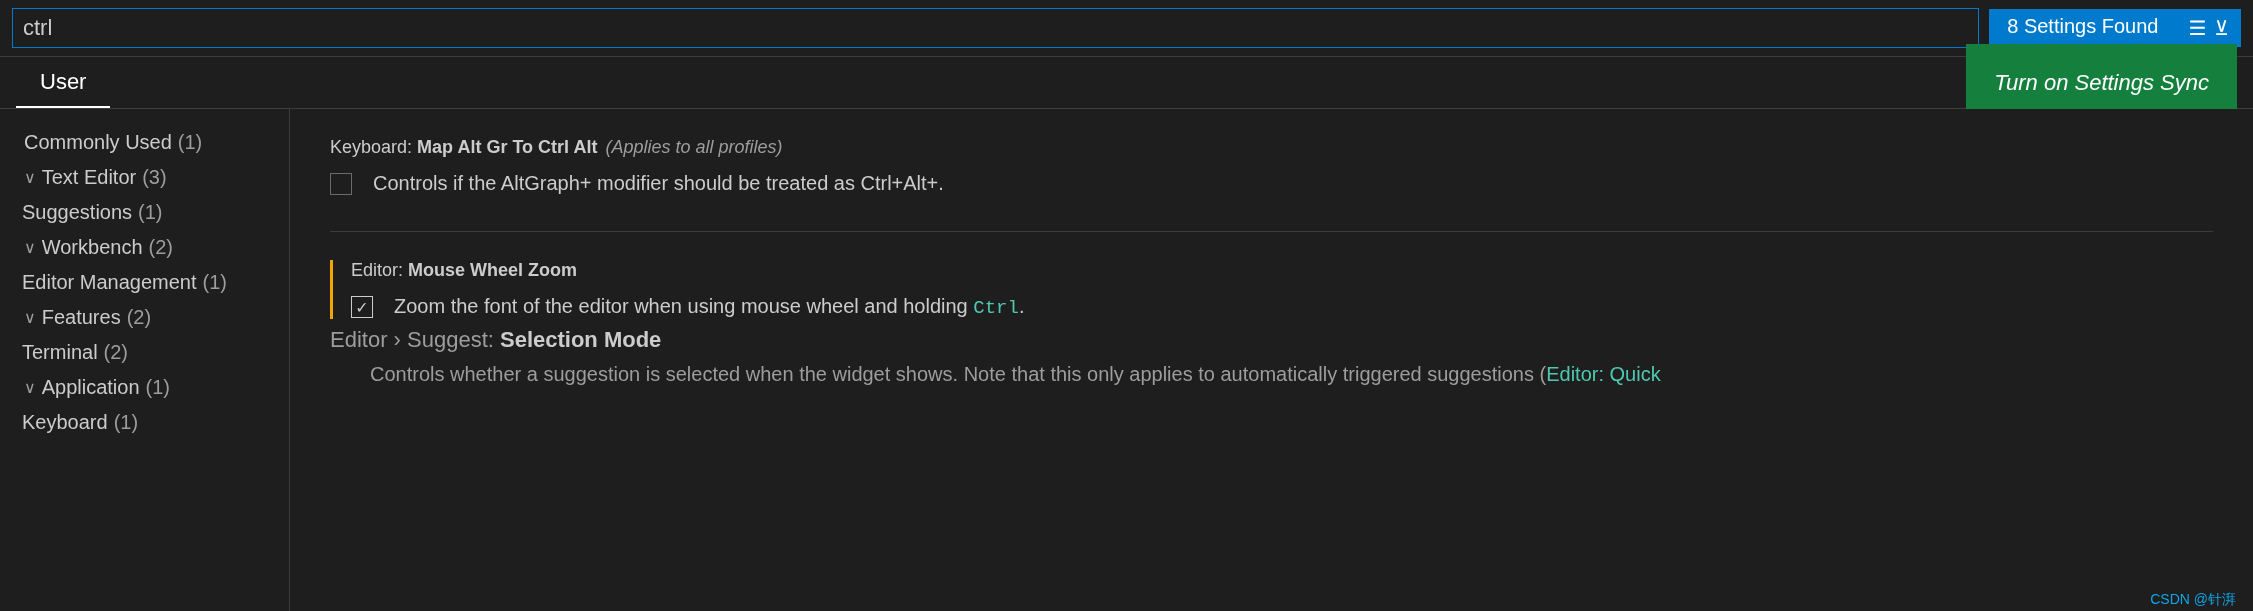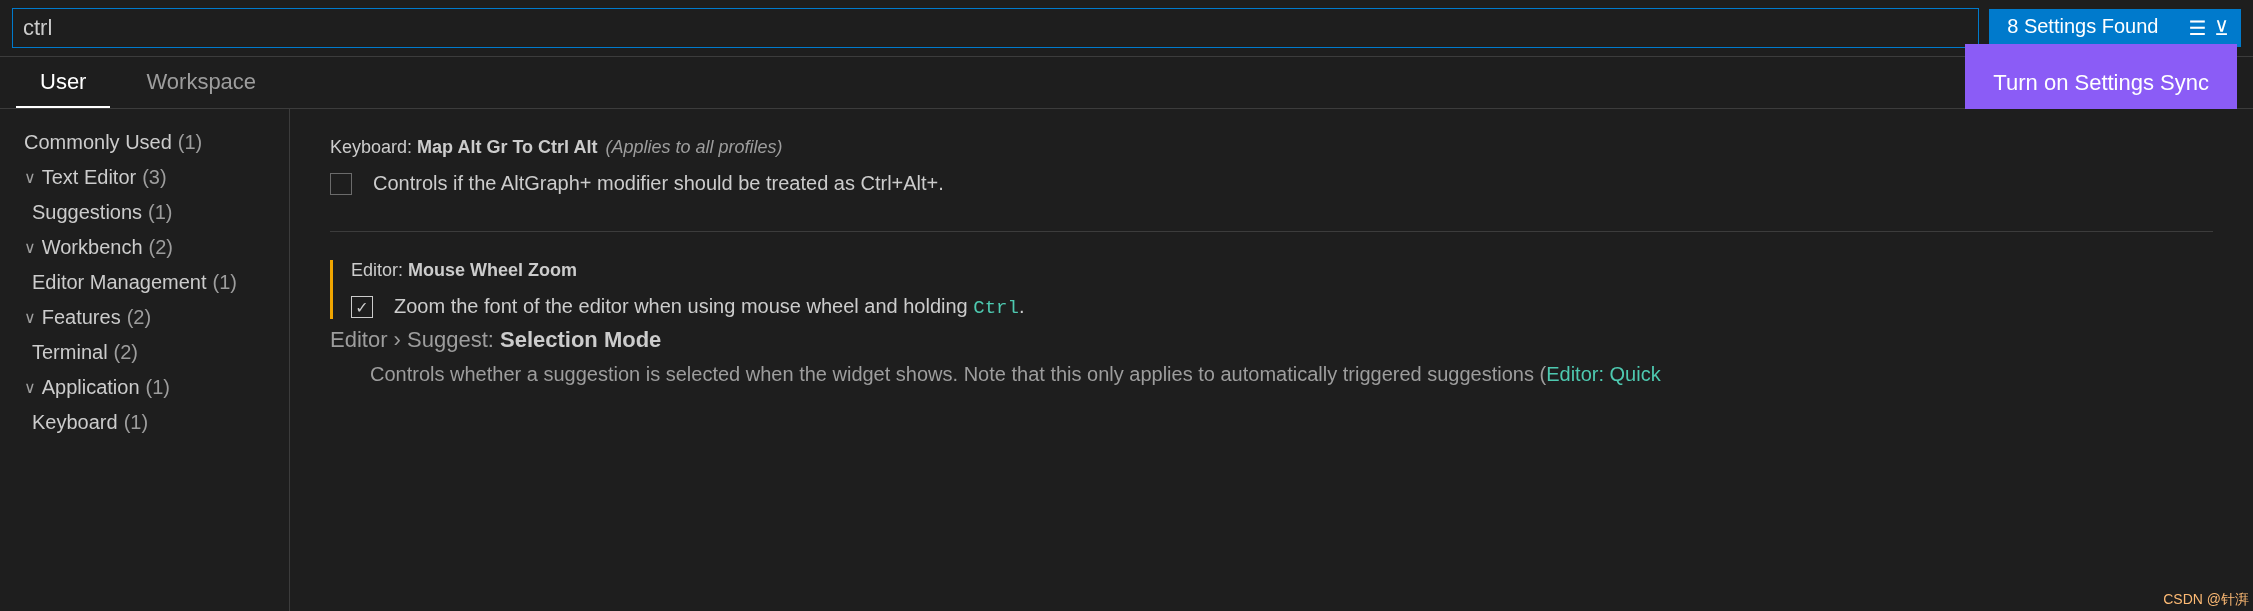--- a/index.html
+++ b/index.html
@@ -84,27 +84,28 @@
       cursor: pointer;
       color: #9d9d9d;
       border-bottom: 2px solid transparent;
       position: relative;
     }
     .tab.active {
       color: #ffffff;
       border-bottom: 2px solid #ffffff;
     }
     .sync-button {
-      background: #8b5cf6;
+      background: #15803d;
       color: #ffffff;
       border: none;
       font-size: 22px;
       padding: 26px 28px;
       cursor: pointer;
       white-space: nowrap;
+      font-style: italic;
     }
 
     
     .main-layout {
       display: flex;
       height: calc(611px - 52px - 52px);
     }
 
     
     .sidebar {
@@ -122,21 +123,21 @@
       color: #cccccc;
       display: flex;
       align-items: center;
       gap: 6px;
       text-align: right;
     }
     .sidebar-item .count {
       color: #9d9d9d;
     }
     .sidebar-item.child {
-      padding-left: 32px;
+      padding-left: 22px;
     }
     .sidebar-item .chevron {
       font-size: 16px;
       color: #9d9d9d;
     }
 
     
     .content {
       flex: 1;
       padding: 28px 40px;
@@ -223,23 +224,23 @@
     }
 
     .link-text {
       color: #4ec9b0;
       cursor: pointer;
     }
 
     .csdn-watermark {
       position: fixed;
       bottom: 2px;
-      right: 4px;
+      right: 17px;
       font-size: 14px;
-      color: #fdba74;
+      color: #0ea5e9;
     }
 
     .search-right-group {
       display: flex;
       align-items: stretch;
       height: 38px;
       gap: 0;
     }
   </style>
 </head>
@@ -254,21 +255,20 @@
     <div class="search-icons">
       <button class="search-icon-btn">☰</button>
       <button class="search-icon-btn">⊻</button>
     </div>
   </div>
 </div>
 
 <div class="tabs-bar">
   <div class="tabs-left">
     <div class="tab active">User</div>
-    <div class="tab">Workspace</div>
   </div>
   <button class="sync-button">Turn on Settings Sync</button>
 </div>
 
 <div class="main-layout">
 
   <div class="sidebar">
 
     <div class="sidebar-item">
       <span>Commonly Used</span>

